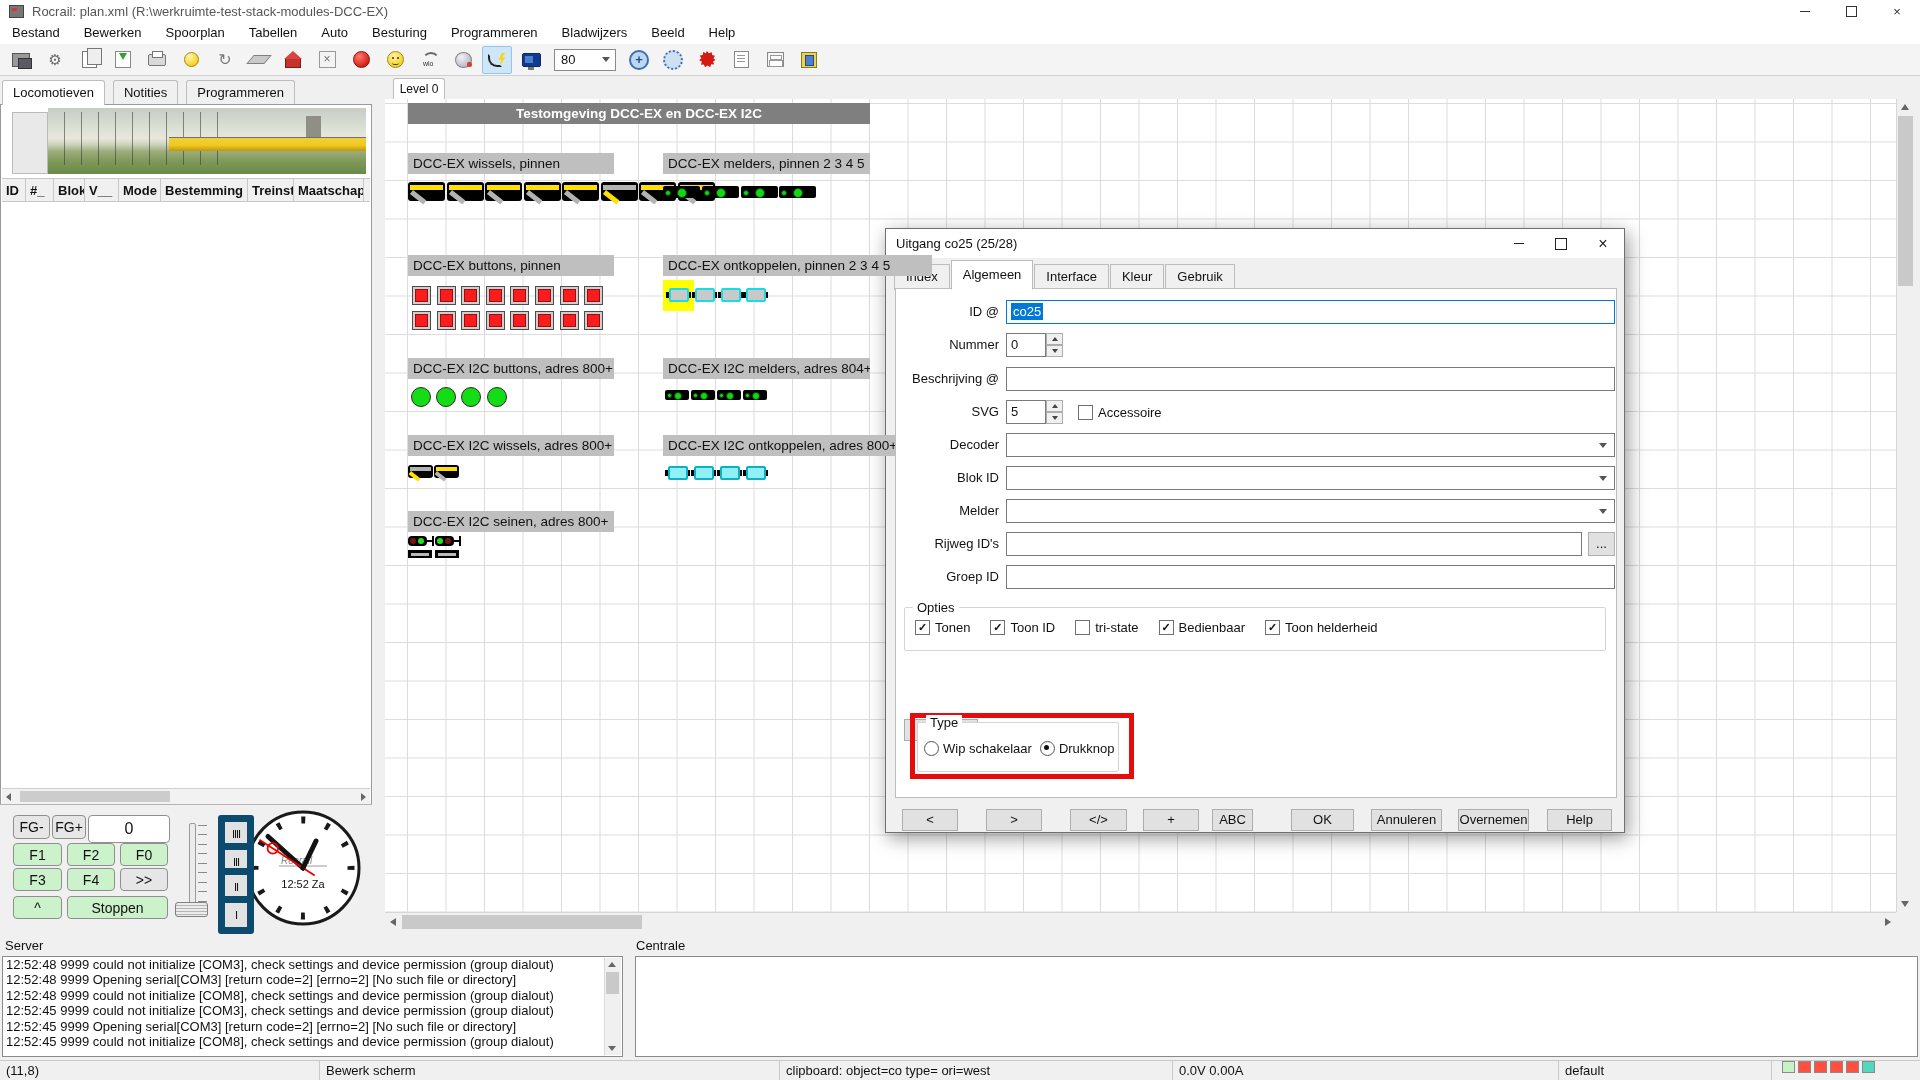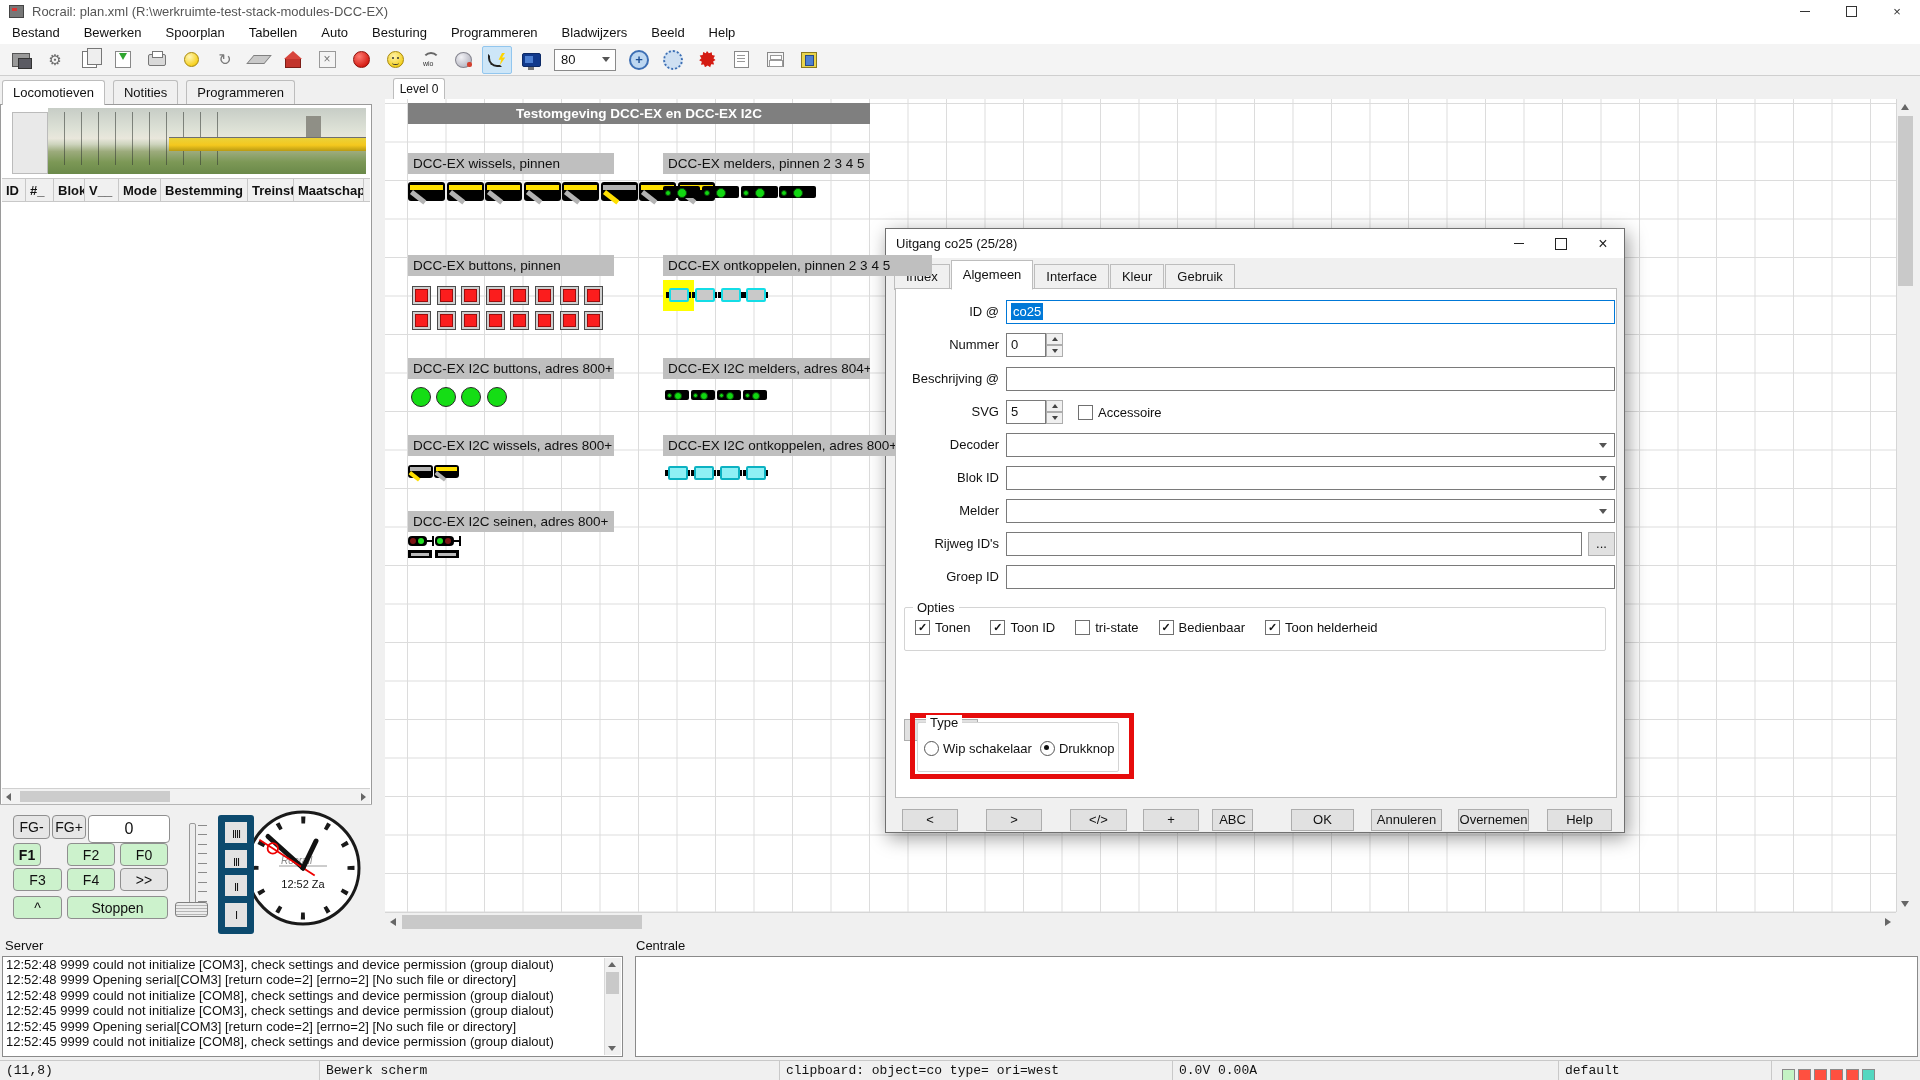--- a/index.html
+++ b/index.html
@@ -151,21 +151,21 @@
   #type-highlight{position:absolute;left:14px;top:424px;width:224px;height:66px;border:5px solid #e60c0c;box-sizing:border-box;z-index:5;}
   .dbtn{position:absolute;height:22px;background:#e1e1e1;border:1px solid #adadad;font-size:13px;text-align:center;line-height:20px;box-sizing:border-box;}
   #dlg-btnbar{position:absolute;left:1px;top:569px;width:736px;height:34px;background:#f0f0f0;}
   
   #server-label{left:5px;top:938px;font-size:13px;}
   #server-log{left:2px;top:956px;width:621px;height:101px;background:#fff;border:1px solid #8a8a8a;box-sizing:border-box;overflow:hidden;}
   .logline{font-size:13px;line-height:15.4px;white-space:nowrap;padding-left:3px;color:#111;}
   #log-scroll{position:absolute;right:1px;top:1px;width:16px;height:97px;background:#f0f0f0;border-left:1px solid #d9d9d9;}
   #centrale-label{left:636px;top:938px;font-size:13px;}
   #centrale-box{left:635px;top:956px;width:1283px;height:101px;background:#fff;border:1px solid #8a8a8a;box-sizing:border-box;}
-  #statusbar{left:0;top:1060px;width:1920px;height:20px;background:#f0f0f0;border-top:1px solid #c9c9c9;display:flex;align-items:flex-end;font-family:Liberation Mono, monospace;}
+  #statusbar{left:0;top:1060px;width:1920px;height:20px;background:#f0f0f0;border-top:1px solid #c9c9c9;display:flex;align-items:flex-start;}
   .st-cell{height:20px;line-height:20px;border-right:1px solid #c9c9c9;padding-left:6px;box-sizing:border-box;font-size:13px;overflow:hidden;white-space:nowrap;}
   .ind{width:13px;height:12px;border:1px solid #8a8a8a;box-sizing:border-box;}
   .sash{background:#f0f0f0;}
 </style>
 </head>
 <body>
 
 <div id="app">
 
   <div id="titlebar" class="abs">
@@ -297,21 +297,21 @@
   <div id="left-hscroll" class="abs">
     <span class="sb-arrow" style="left:4px;top:4px;border-top:4px solid transparent;border-bottom:4px solid transparent;border-right:5px solid #666;"></span>
     <span class="thumb"></span>
     <span class="sb-arrow" style="right:4px;top:4px;border-top:4px solid transparent;border-bottom:4px solid transparent;border-left:5px solid #666;"></span>
   </div>
 
   <div id="throttle" class="abs">
     <div class="tb" style="left:13px;top:10px;width:37px;height:24px;">FG-</div>
     <div class="tb" style="left:52px;top:10px;width:34px;height:24px;">FG+</div>
     <div id="speed-display">0</div>
-    <div class="tb green" style="left:13px;top:38px;width:28px;height:23px;font-weight:bold;">F1</div>
+    <div class="tb green" style="left:13px;top:38px;width:49px;height:23px;">F1</div>
     <div class="tb green" style="left:67px;top:38px;width:48px;height:23px;">F2</div>
     <div class="tb green" style="left:120px;top:38px;width:48px;height:23px;">F0</div>
     <div class="tb green" style="left:13px;top:63px;width:49px;height:23px;">F3</div>
     <div class="tb green" style="left:67px;top:63px;width:48px;height:23px;">F4</div>
     <div class="tb" style="left:120px;top:63px;width:48px;height:23px;">&gt;&gt;</div>
     <div class="tb green" style="left:13px;top:91px;width:49px;height:23px;">^</div>
     <div class="tb green" style="left:67px;top:91px;width:101px;height:23px;text-align:center;">Stoppen</div>
     <div id="slider-track"></div>
     <div id="slider-ticks"></div>
     <div id="slider-handle"></div>

